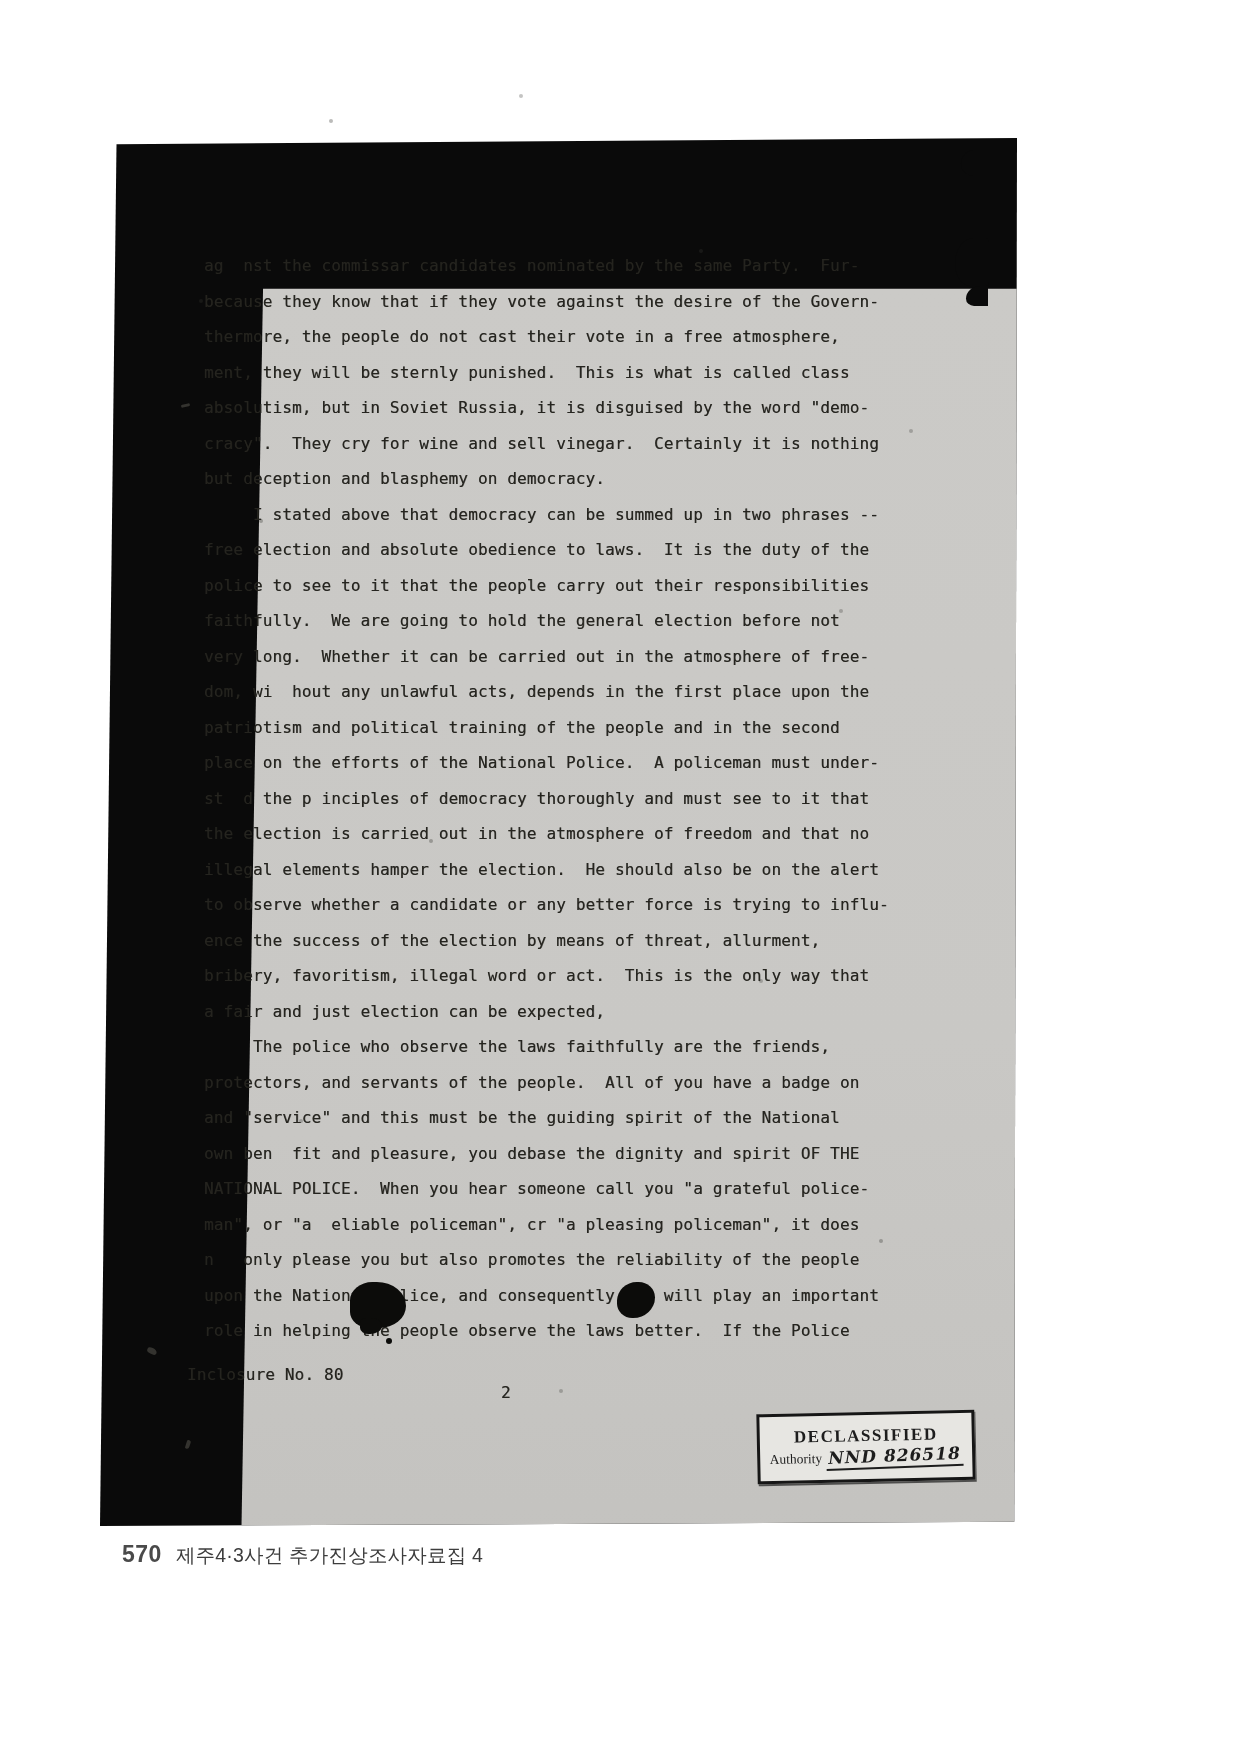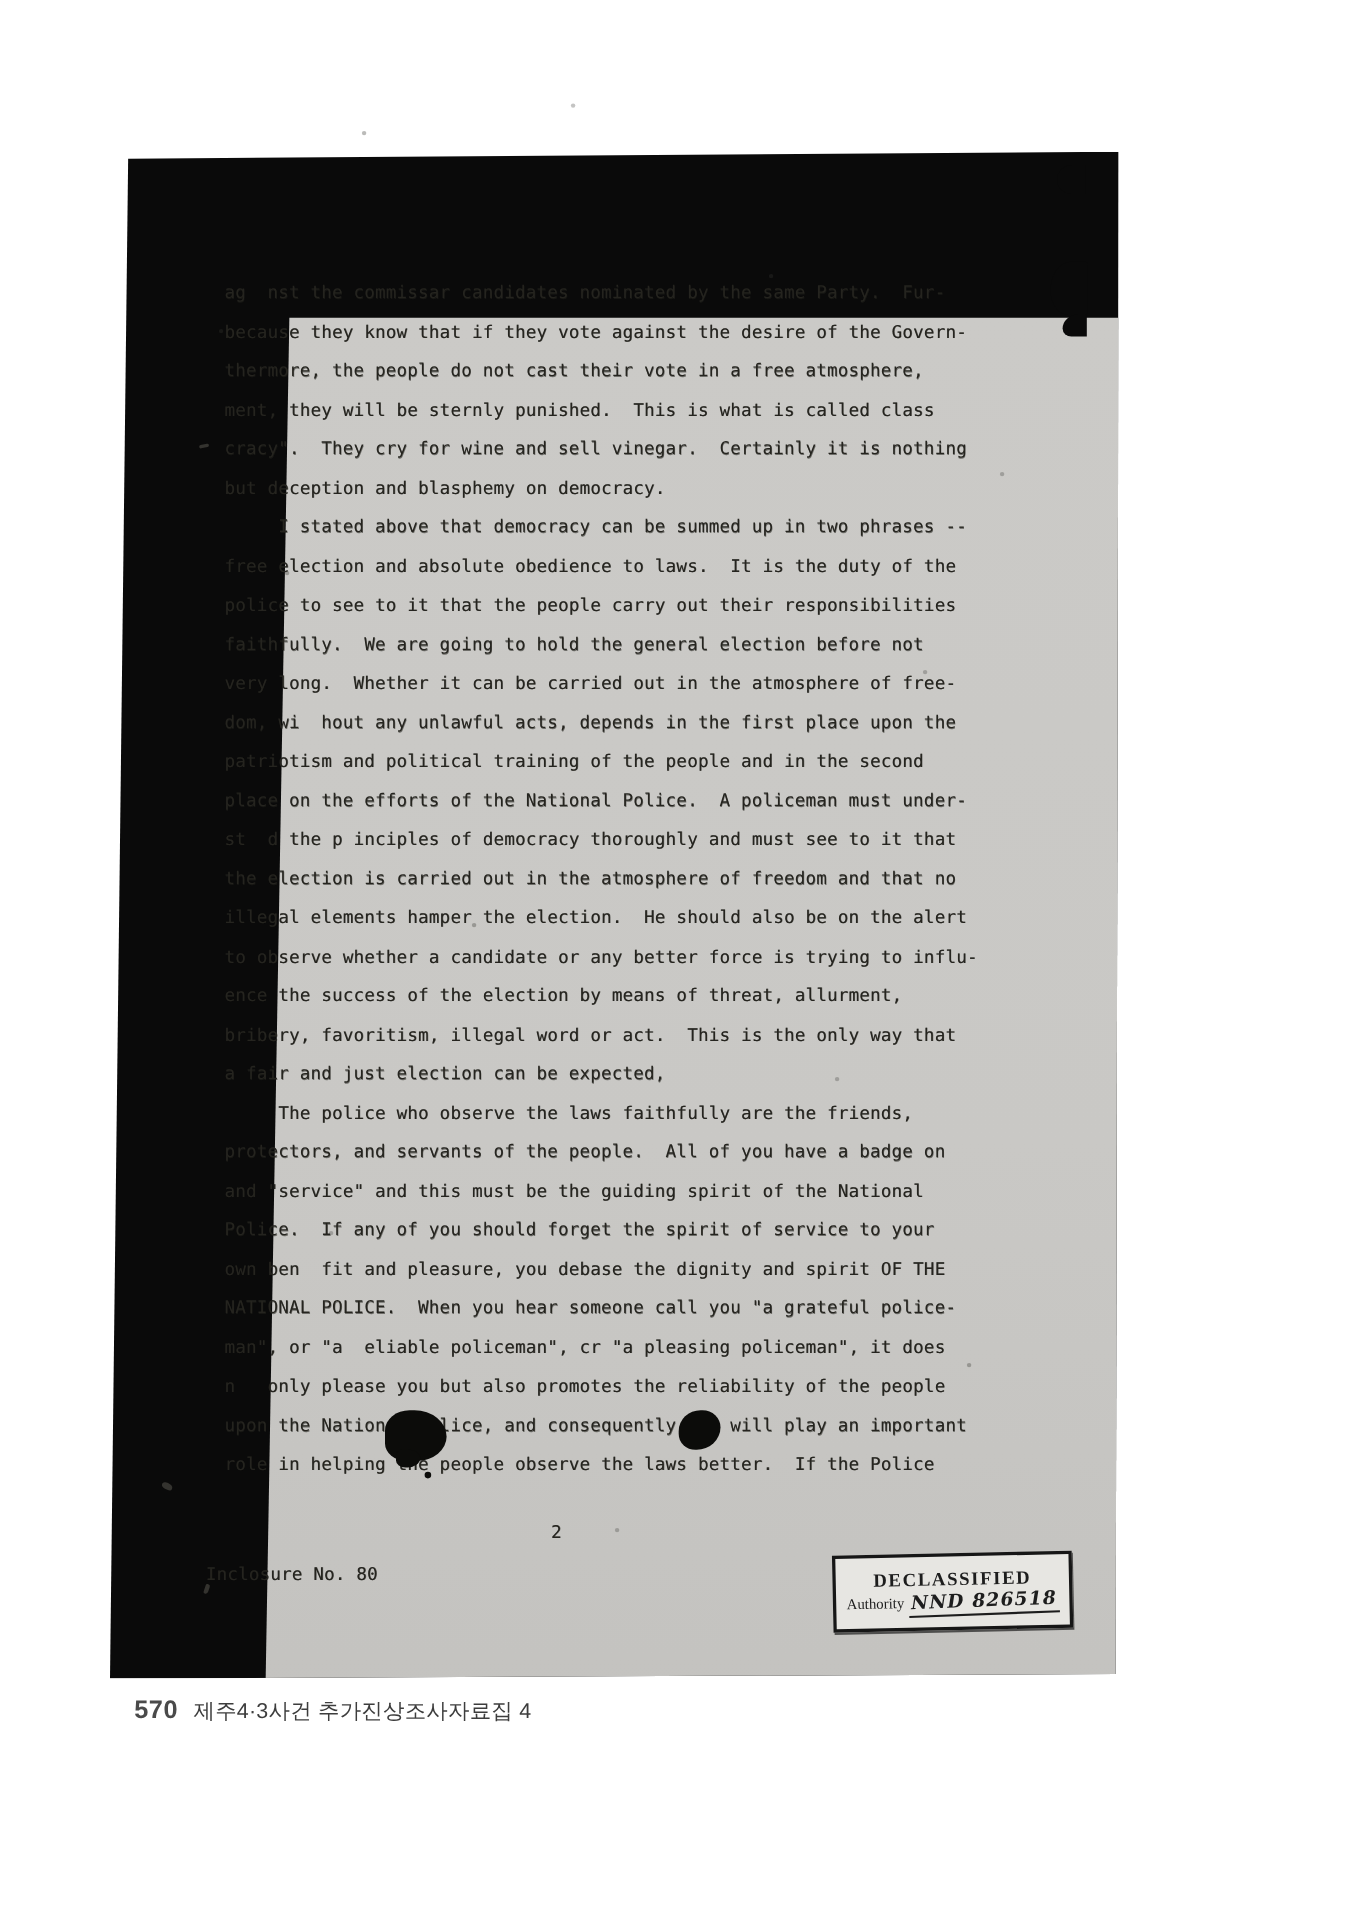--- a/index.html
+++ b/index.html
@@ -28,21 +28,21 @@
 
   
   #typewriter{position:absolute;left:204px;top:212px;width:710px;color:#25241f;
          font-size:16px;letter-spacing:.15px;
          text-shadow:0.4px 0.4px 0.6px rgba(35,35,30,.55);margin-top:36px;}
   .tw-line{white-space:pre;line-height:35.5px;height:35.5px;}
 
   .tw{position:absolute;color:#25241f;font-size:16px;letter-spacing:.15px;white-space:pre;
       text-shadow:0.4px 0.4px 0.6px rgba(35,35,30,.55);}
   #page-num{left:501px;top:1383px;}
-  #enclosure{left:187px;top:1421px;}
+  #enclosure{left:187px;top:1365px;}
 
   
   .blob{position:absolute;background:#0c0c0a;}
   #blob1{left:350px;top:1282px;width:56px;height:46px;border-radius:46% 60% 55% 40%;}
   #blob1b{left:360px;top:1318px;width:22px;height:16px;border-radius:30% 55% 60% 45%;}
   #blob1c{left:386px;top:1338px;width:6px;height:6px;border-radius:50%;}
   #blob2{left:617px;top:1282px;width:38px;height:36px;border-radius:55% 45% 60% 42%;}
   .speck{position:absolute;background:#34332f;border-radius:50%;}
   #speck-dash{left:181px;top:404px;width:9px;height:3px;border-radius:2px;transform:rotate(-12deg);}
   #speck-comma{left:186px;top:1440px;width:4px;height:9px;border-radius:2px 3px 4px 2px;transform:rotate(18deg);}
@@ -84,41 +84,41 @@
     <div class="notch" id="notch1" style="left:861px;top:12px;"></div>
     <div class="notch" id="notch2" style="left:855px;top:100px;"></div>
     <div class="notch" id="notch3" style="left:866px;top:148px;"></div>
   </div>
 
   <div id="typewriter">
       <div class="tw-line">ag  nst the commissar candidates nominated by the same Party.  Fur-</div>
       <div class="tw-line">because they know that if they vote against the desire of the Govern-</div>
       <div class="tw-line">thermore, the people do not cast their vote in a free atmosphere,</div>
       <div class="tw-line">ment, they will be sternly punished.  This is what is called class</div>
+      <div class="tw-line">absolutism, but in Soviet Russia, it is disguised by the word "demo-</div>
       <div class="tw-line">cracy".  They cry for wine and sell vinegar.  Certainly it is nothing</div>
       <div class="tw-line">but deception and blasphemy on democracy.</div>
       <div class="tw-line">     I stated above that democracy can be summed up in two phrases --</div>
       <div class="tw-line">free election and absolute obedience to laws.  It is the duty of the</div>
       <div class="tw-line">police to see to it that the people carry out their responsibilities</div>
       <div class="tw-line">faithfully.  We are going to hold the general election before not</div>
       <div class="tw-line">very long.  Whether it can be carried out in the atmosphere of free-</div>
       <div class="tw-line">dom, wi  hout any unlawful acts, depends in the first place upon the</div>
       <div class="tw-line">patriotism and political training of the people and in the second</div>
       <div class="tw-line">place on the efforts of the National Police.  A policeman must under-</div>
       <div class="tw-line">st  d the p inciples of democracy thoroughly and must see to it that</div>
       <div class="tw-line">the election is carried out in the atmosphere of freedom and that no</div>
       <div class="tw-line">illegal elements hamper the election.  He should also be on the alert</div>
       <div class="tw-line">to observe whether a candidate or any better force is trying to influ-</div>
       <div class="tw-line">ence the success of the election by means of threat, allurment,</div>
       <div class="tw-line">bribery, favoritism, illegal word or act.  This is the only way that</div>
       <div class="tw-line">a fair and just election can be expected,</div>
       <div class="tw-line">     The police who observe the laws faithfully are the friends,</div>
       <div class="tw-line">protectors, and servants of the people.  All of you have a badge on</div>
       <div class="tw-line">and "service" and this must be the guiding spirit of the National</div>
-      <div class="tw-line">Police.  If any of you should forget the spirit of service to your</div>
       <div class="tw-line">own ben  fit and pleasure, you debase the dignity and spirit OF THE</div>
       <div class="tw-line">NATIONAL POLICE.  When you hear someone call you "a grateful police-</div>
       <div class="tw-line">man", or "a  eliable policeman", cr "a pleasing policeman", it does</div>
       <div class="tw-line">n   only please you but also promotes the reliability of the people</div>
       <div class="tw-line">upon the National Police, and consequently, it will play an important</div>
       <div class="tw-line">role in helping the people observe the laws better.  If the Police</div>
     </div>
 
   <div class="tw" id="page-num">2</div>
   <div class="tw" id="enclosure">Inclosure No. 80</div>

